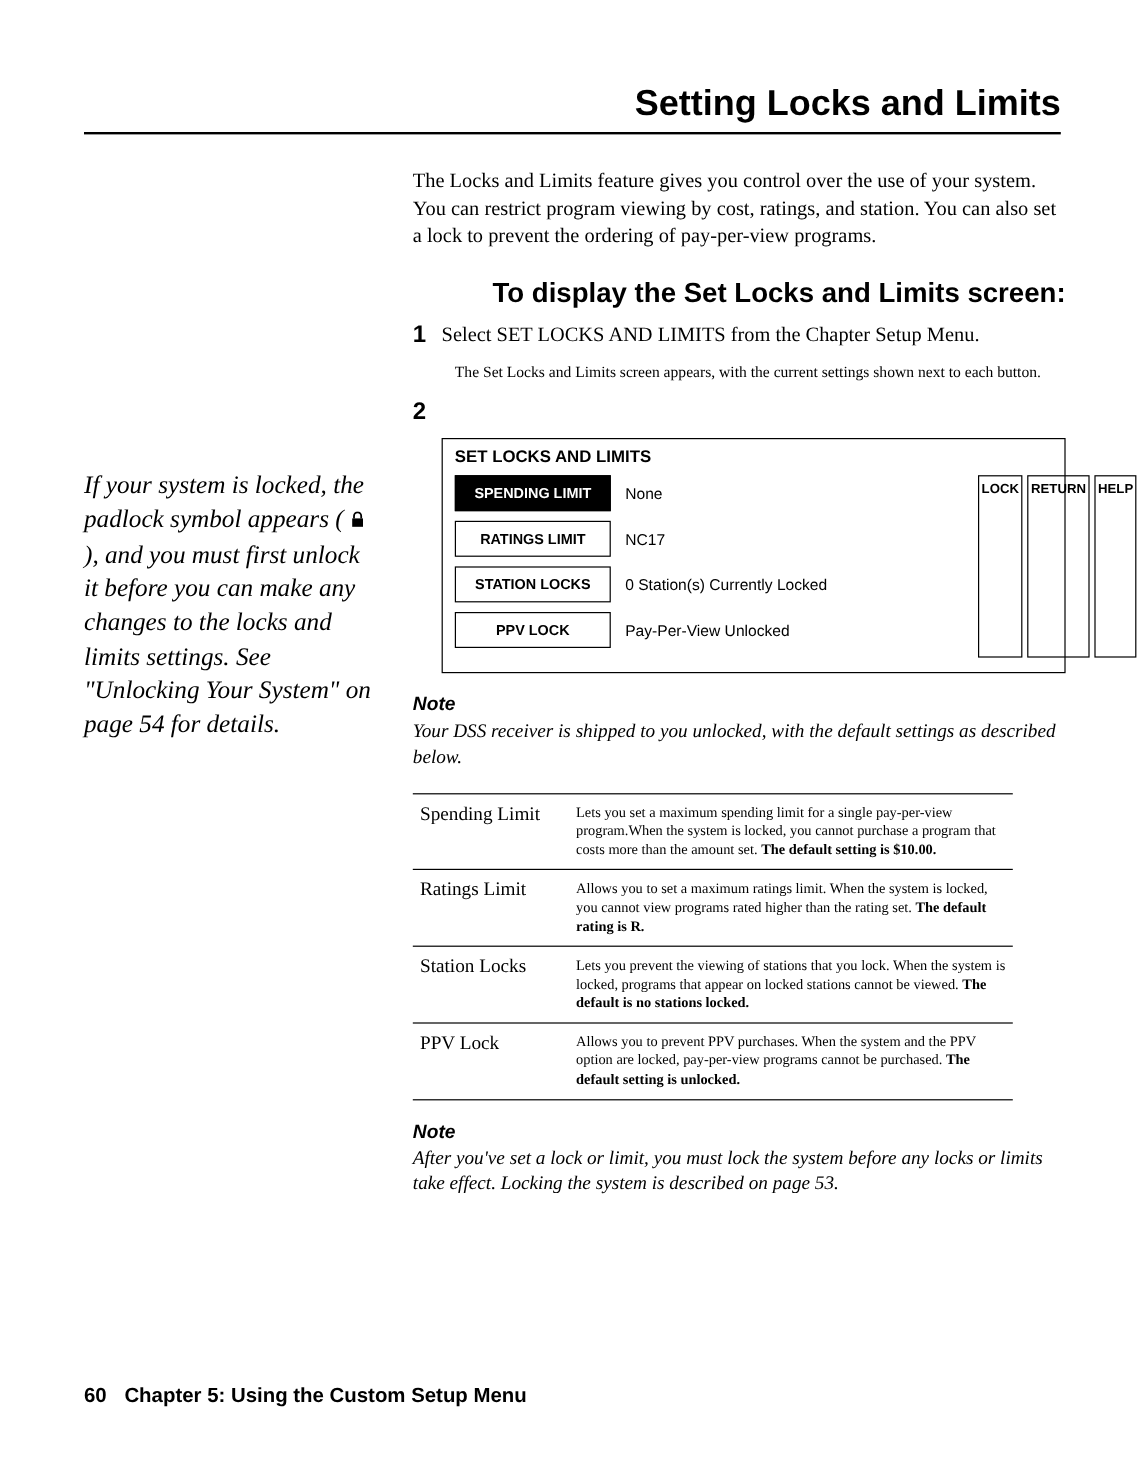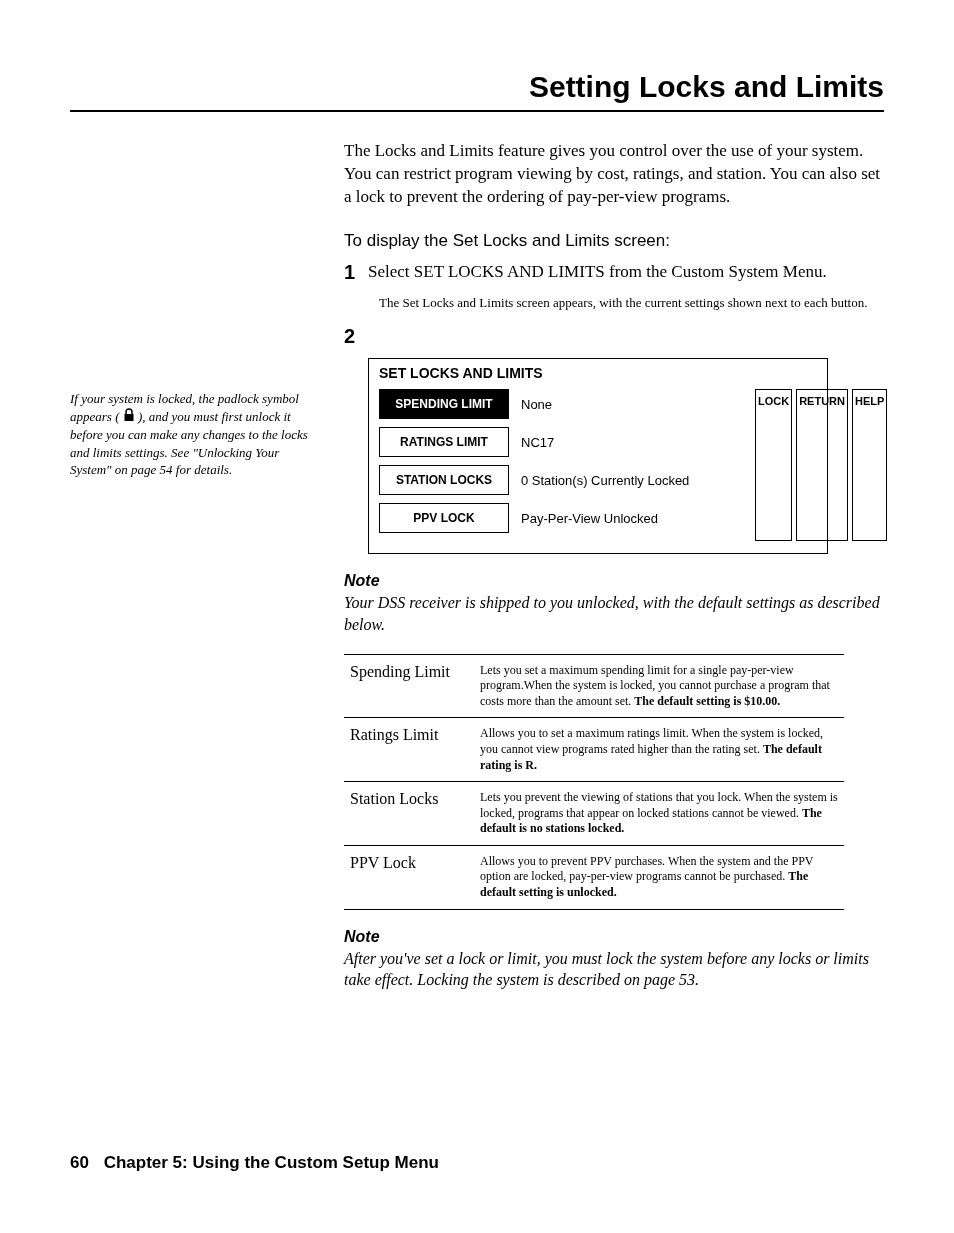--- a/index.html
+++ b/index.html
@@ -26,37 +26,38 @@
     gap: 28px;
   }
   .left-col {
     width: 246px;
     flex-shrink: 0;
     padding-top: 250px;
   }
   .right-col { flex: 1; }
   .margin-note {
     font-style: italic;
-    font-size: 13px;
+    font-size: 21px;
     line-height: 1.35;
   }
   .lock-icon-inline {
     display: inline-block;
     vertical-align: -1px;
   }
   .intro {
     font-size: 17px;
     line-height: 1.35;
     margin-bottom: 22px;
   }
   .subhead {
     font-family: Arial, Helvetica, sans-serif;
-    font-weight: normal;
-    font-size: 17px;
+    font-weight: bold;
+    font-size: 23px;
     margin-bottom: 10px;
+    text-align: right;
   }
   .steps { list-style: none; }
   .step {
     display: flex;
     margin-bottom: 10px;
   }
   .step-num {
     font-family: Arial, Helvetica, sans-serif;
     font-weight: bold;
     font-size: 20px;
@@ -68,21 +69,21 @@
     line-height: 1.35;
   }
   .step-sub {
     font-size: 13px;
     line-height: 1.35;
     margin: 8px 0 14px 35px;
   }
   
   .ui-panel {
     border: 1.5px solid #000;
-    width: 460px;
+    width: 520px;
     margin: 10px 0 18px 24px;
     font-family: Arial, Helvetica, sans-serif;
   }
   .ui-panel-title {
     font-weight: bold;
     font-size: 14px;
     padding: 6px 10px 4px 10px;
   }
   .ui-panel-body {
     display: flex;
@@ -193,21 +194,21 @@
 
   <div class="right-col">
 
     <p class="intro">The Locks and Limits feature gives you control over the use of your system. You can restrict program viewing by cost, ratings, and station. You can also set a lock to prevent the ordering of pay-per-view programs.</p>
 
     <p class="subhead">To display the Set Locks and Limits screen:</p>
 
     <ol class="steps">
       <li class="step">
         <span class="step-num">1</span>
-        <span class="step-body">Select SET LOCKS AND LIMITS from the Custom System Menu.</span>
+        <span class="step-body">Select SET LOCKS AND LIMITS from the Chapter Setup Menu.</span>
       </li>
       <p class="step-sub">The Set Locks and Limits screen appears, with the current settings shown next to each button.</p>
       <li class="step">
         <span class="step-num">2</span>
       </li>
     </ol>
 
     <div class="ui-panel">
       <div class="ui-panel-title">SET LOCKS AND LIMITS</div>
       <div class="ui-panel-body">

